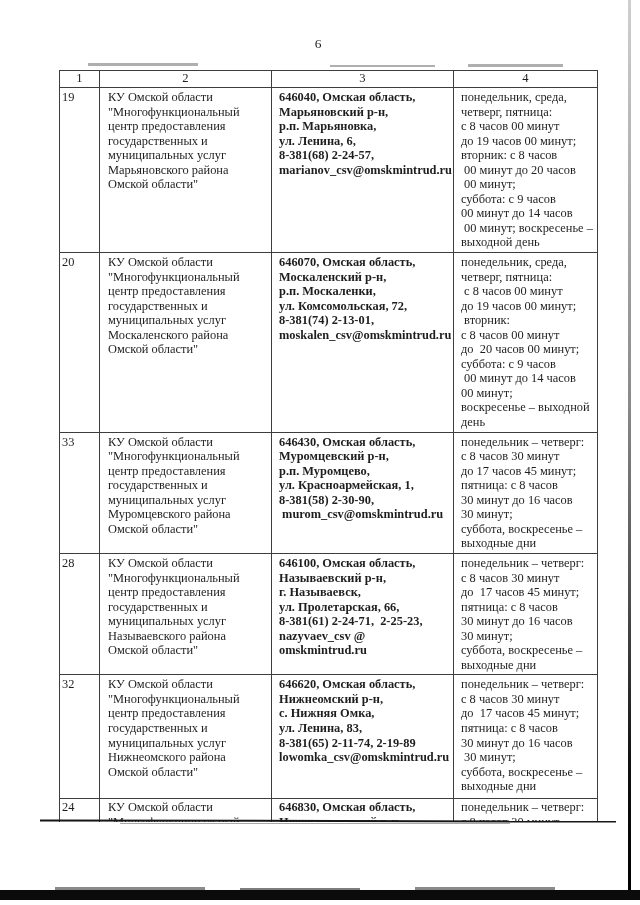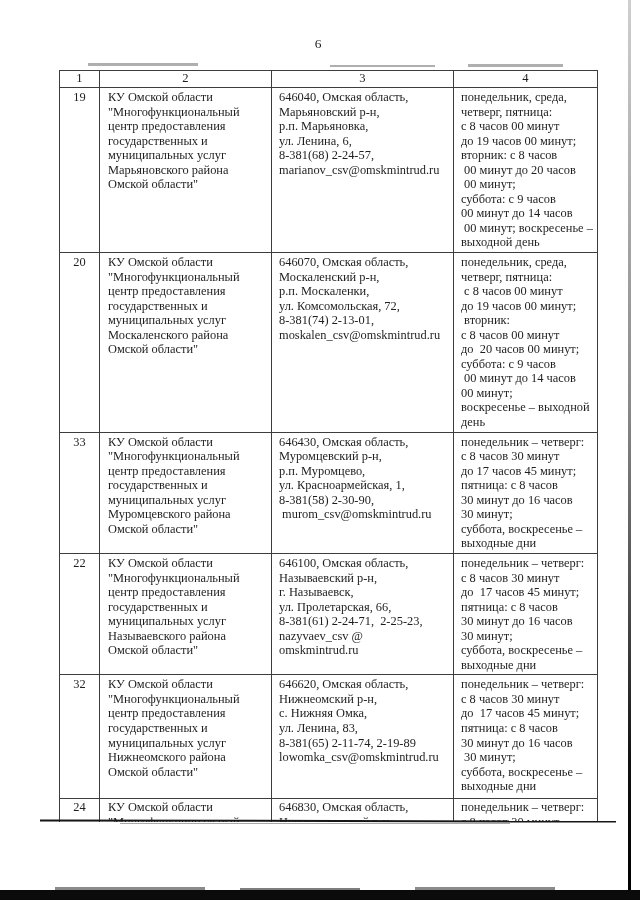--- a/index.html
+++ b/index.html
@@ -19,22 +19,22 @@
   table { border-collapse:collapse; table-layout:fixed; width:538px; }
   col.c1 { width:40px; } col.c2 { width:172px; }
   col.c3 { width:182px; } col.c4 { width:144px; }
   td {
     border:1px solid #3d3d3d; vertical-align:top;
     font-size:12.4px; line-height:14.55px;
     white-space:pre; overflow:hidden;
     padding:2px 1px 2px 8px;
   }
   tr.hdr td { height:14px; text-align:center; padding:0 0 1px 0; font-size:12.6px; line-height:15px; }
-  td.num { text-align:center; padding-left:2px; padding-right:2px; }
-  td.addr { padding-left:7px; }
+  td.num { padding-left:2px; padding-right:2px; }
+  td.addr { padding-left:7px;font-weight:bold; }
   td.hours { padding-left:7px;margin-left:20px; }
   tr.r19 { height:158px; } tr.r20 { height:173px; }
   tr.r21 { height:115px; } tr.r22 { height:115px; }
   tr.r23 { height:124px; } tr.r24 { height:90px; }
   tr.r24 td { padding-top:1px; }
   
   .smudge { position:absolute; background:#949494; opacity:.75; }
   .smudge-a { top:63px; left:88px;  width:110px; height:3px; }
   .smudge-b { top:65px; left:330px; width:105px; height:2px; }
   .smudge-c { top:64px; left:468px; width:95px;  height:3px; }
@@ -157,21 +157,21 @@
           <td class="hours">понедельник – четверг:
 с 8 часов 30 минут
 до 17 часов 45 минут;
 пятница: с 8 часов
 30 минут до 16 часов
 30 минут;
 суббота, воскресенье –
 выходные дни</td>
         </tr>
         <tr class="r22">
-          <td class="num">22</td>
+          <td class="num">28</td>
           <td class="name">КУ Омской области
 "Многофункциональный
 центр предоставления
 государственных и
 муниципальных услуг
 Называевского района
 Омской области"</td>
           <td class="addr">646100, Омская область,
 Называевский р-н,
 г. Называевск,

